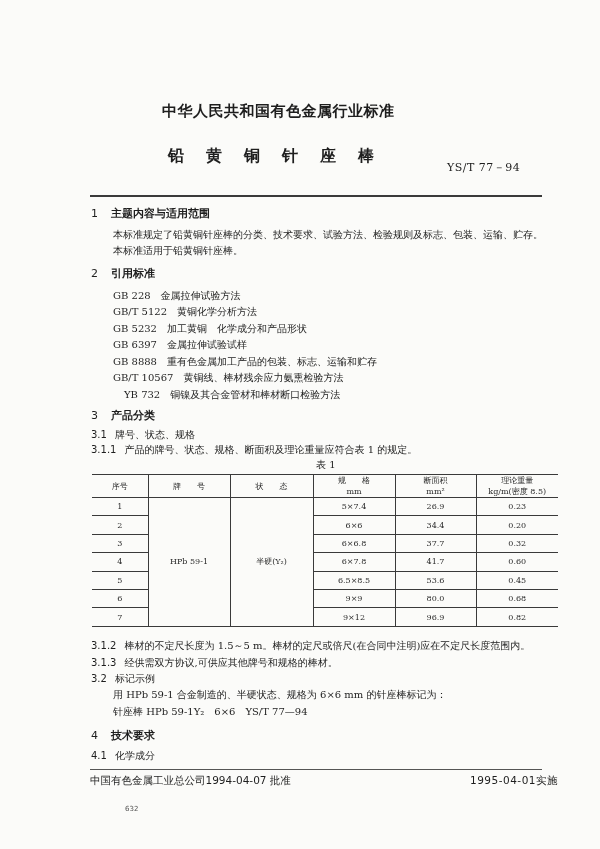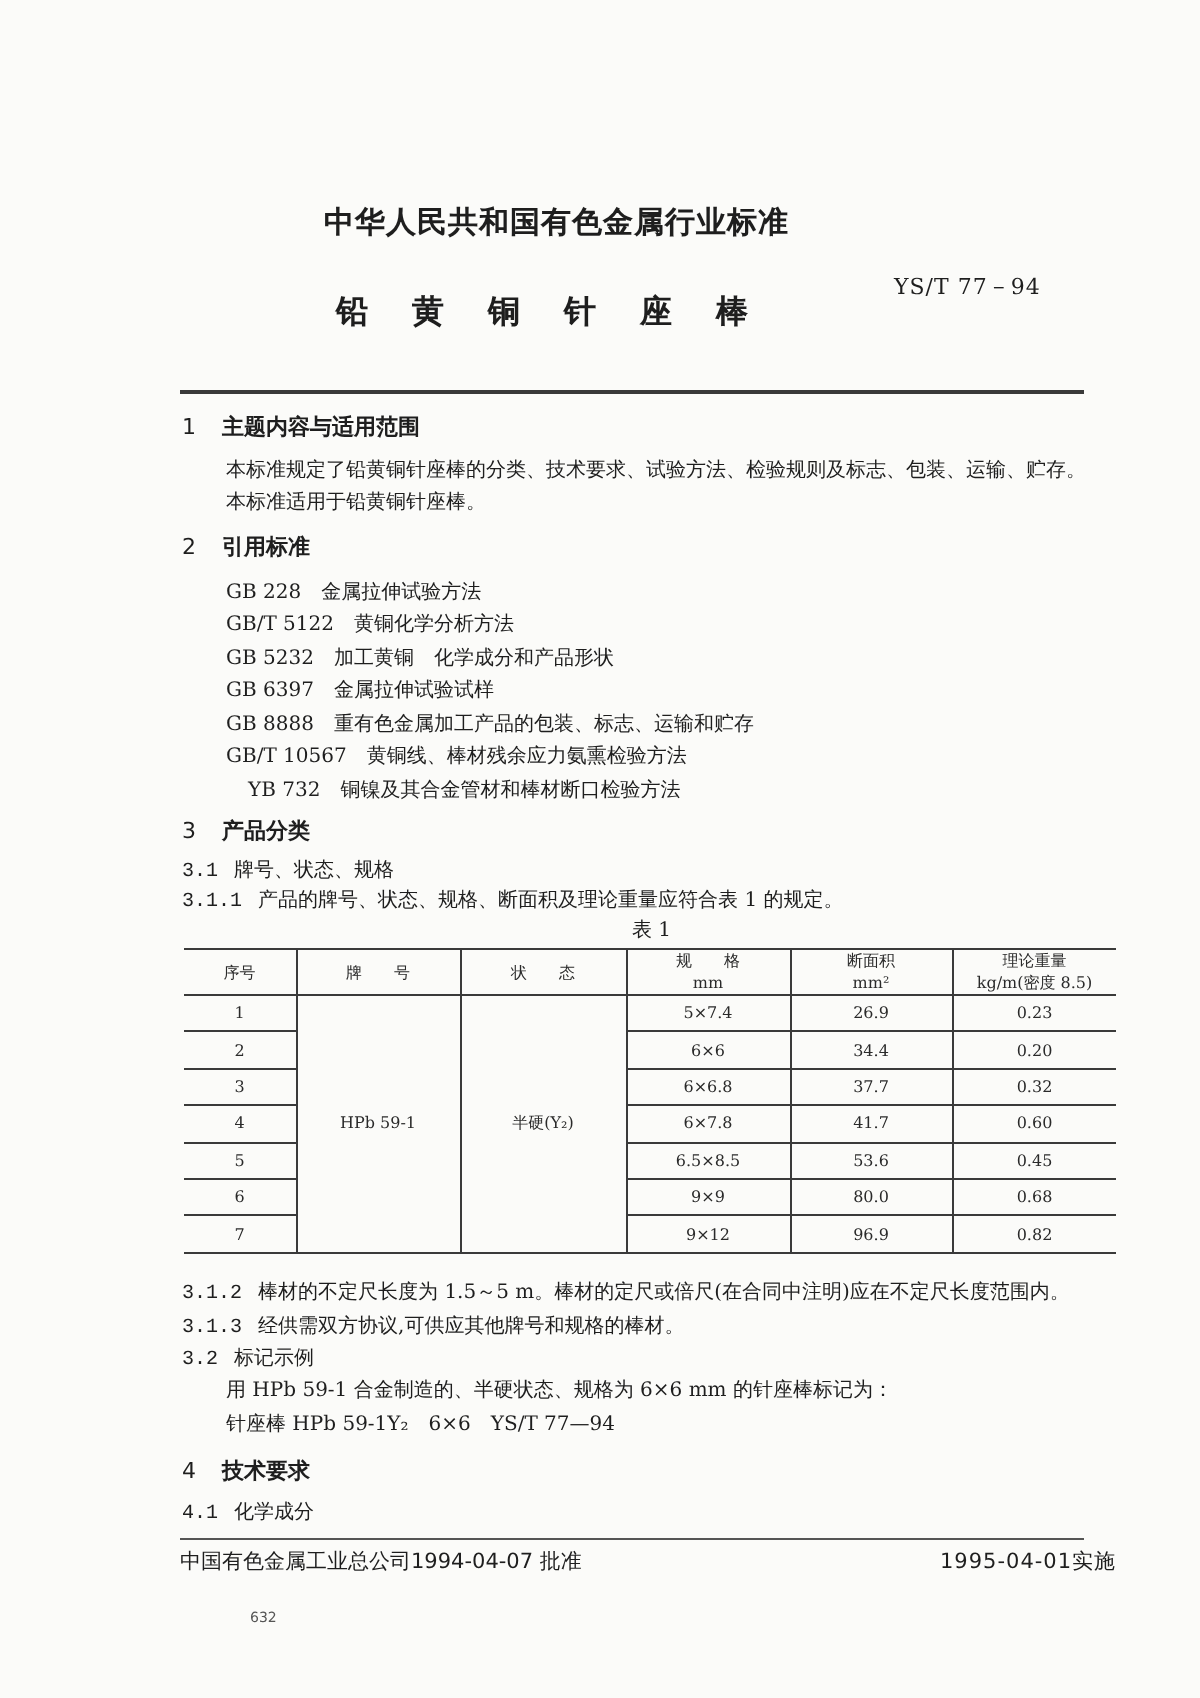--- a/index.html
+++ b/index.html
@@ -3,36 +3,36 @@
   <meta charset="utf-8">
   <style>
     html, body { margin: 0; padding: 0; }
     body {
       width: 600px; height: 849px; position: relative; overflow: hidden;
       background: #fbfbf9; color: #1e1e1e;
       font-family: "DejaVu Serif", "Liberation Serif", serif;
     }
     .abs { position: absolute; white-space: nowrap; }
     .sans { font-family: "DejaVu Sans", "Liberation Sans", sans-serif; }
-    .serif { font-family: "DejaVu Serif", "Liberation Serif", serif; }
+    .serif { font-family: "DejaVu Serif", "Liberation Serif", serif; margin-top: 24px; }
 
     #org-title { left: 162px; top: 102px; font-size: 15px; font-weight: bold; letter-spacing: 0.5px; }
     #std-code { left: 447px; top: 136px; font-size: 11px; letter-spacing: 0.5px; }
     #doc-title { left: 168px; top: 146px; font-size: 16px; font-weight: bold; word-spacing: 0; }
     #doc-title span { display: inline-block; margin-right: 22px; }
 
     .rule { position: absolute; height: 1.5px; background: #3a3a3a; }
     #rule-top { left: 90px; top: 195px; width: 452px; }
     #rule-bottom { left: 90px; top: 769px; width: 452px; height: 1px; background: #555; }
 
     .h1 { font-size: 11px; font-weight: bold; }
     .h1 .num { display: inline-block; width: 20px; font-weight: normal; }
     .p { font-size: 10px; }
     .h2 { font-size: 10px; }
-    .h2 .num { display: inline-block; margin-right: 8px; font-family: Liberation Mono, monospace; }
+    .h2 .num { display: inline-block; margin-right: 8px; }
 
     table#spec-table {
       position: absolute; left: 92px; top: 474px; width: 466px;
       border-collapse: collapse; font-size: 8px; color: #2a2a2a;
       font-family: "DejaVu Serif", "Liberation Serif", serif;
     }
     #spec-table th, #spec-table td {
       border: 1px solid #3a3a3a; text-align: center; font-weight: normal;
       padding: 0; line-height: 11px;
     }

